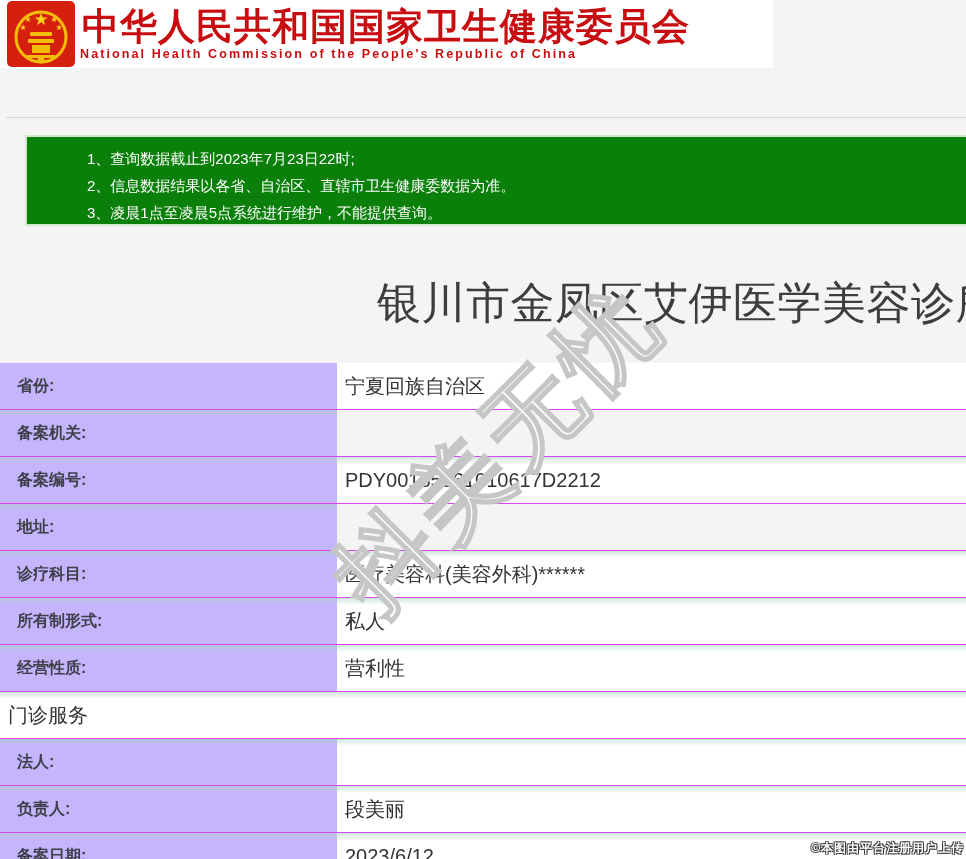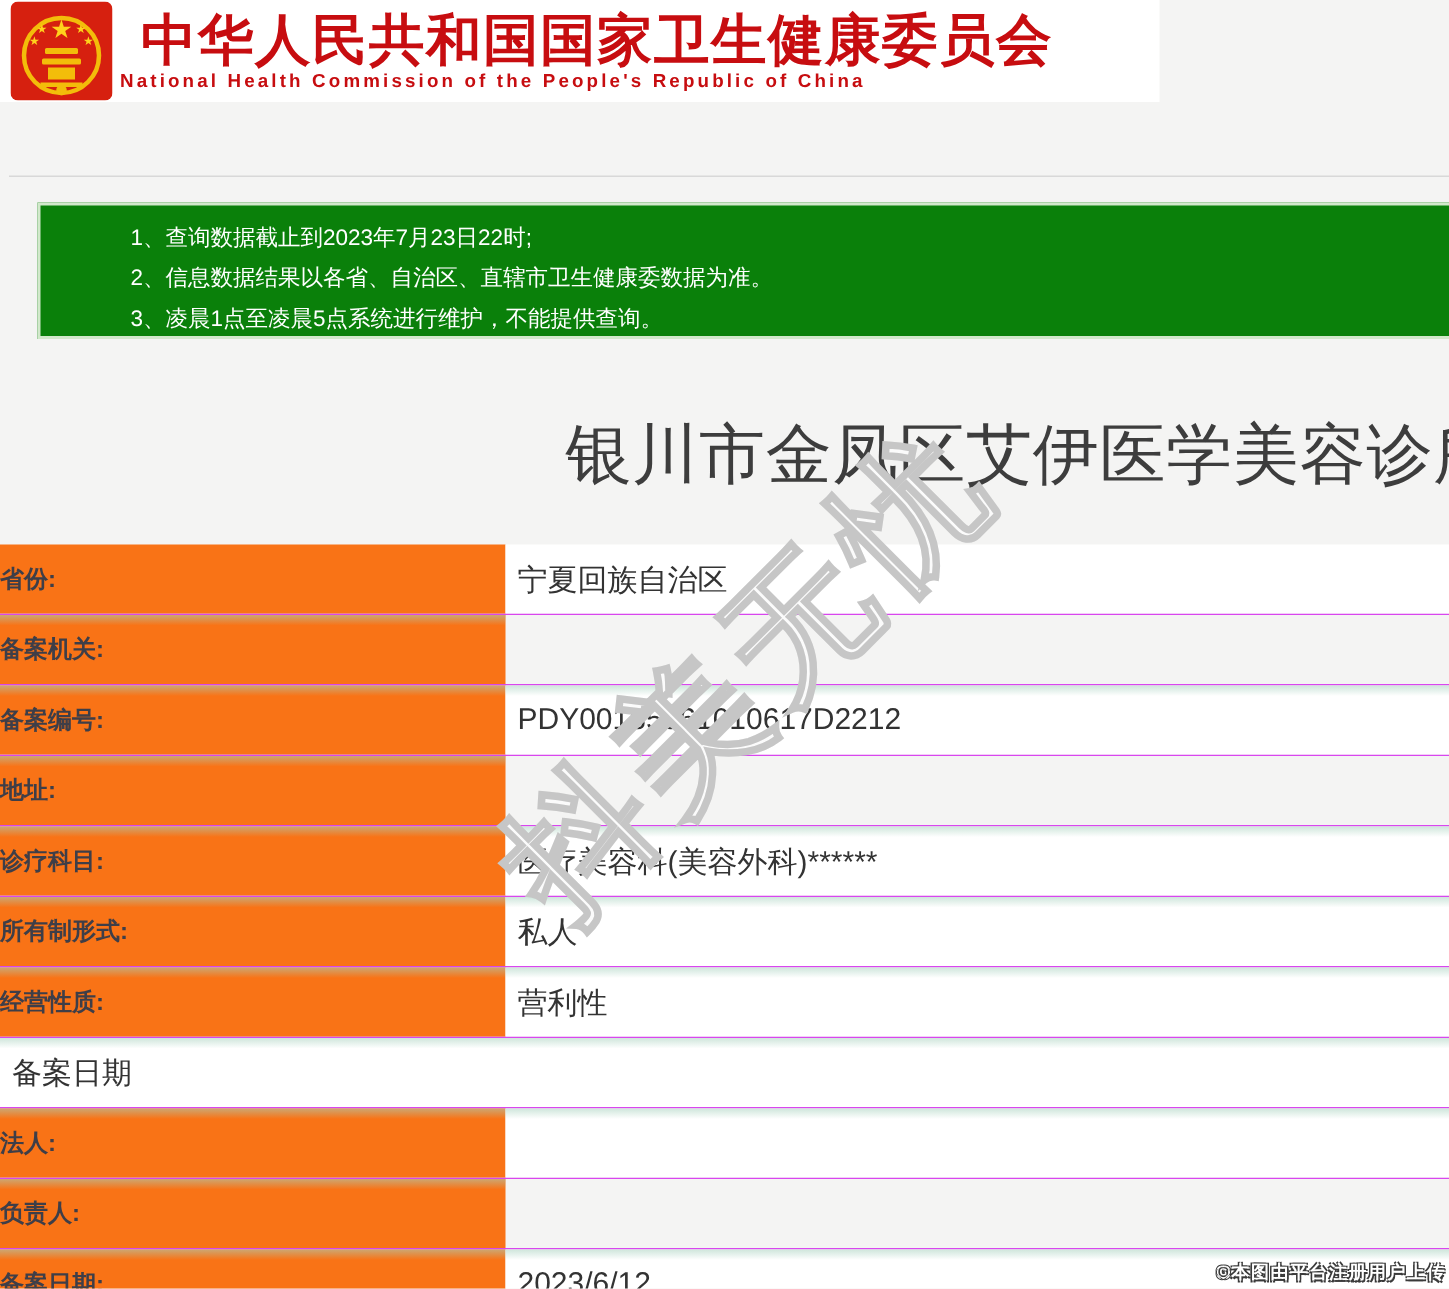--- a/index.html
+++ b/index.html
@@ -6,21 +6,21 @@
   body {
     width:966px; height:859px; position:relative; overflow:hidden;
     background:#f4f4f3;
     font-family:"Liberation Sans","DejaVu Sans",sans-serif;
   }
 
   
   .site-header { position:absolute; top:0; left:0; width:773px; height:68px; background:#ffffff; }
   .emblem { position:absolute; left:7px; top:1px; }
   .hdr-cn {
-    position:absolute; left:94px; top:2px; font-size:37px; font-weight:bold;
+    position:absolute; left:82px; top:2px; font-size:37px; font-weight:bold;
     color:#c70d10; letter-spacing:1px; white-space:nowrap;
   }
   .hdr-en {
     position:absolute; left:80px; top:47px; font-size:12.5px; font-weight:bold;
     color:#c70d10; letter-spacing:2.1px; white-space:nowrap;
   }
 
   .top-divider { position:absolute; top:117px; left:6px; right:0; height:1px; background:#d8d8d8; }
 
   
@@ -37,22 +37,22 @@
     position:absolute; left:377px; top:274px; font-size:44px; color:#3d3d3d;
     white-space:nowrap; letter-spacing:0.5px;
   }
 
   
   .info-table { position:absolute; left:0; top:363px; width:966px; }
   .row { display:flex; height:46px; }
   .row + .row { border-top:1px solid #d946ef;text-align:center; }
   .cell-l, .cell-v { display:flex; align-items:center; box-sizing:border-box; }
   .cell-l {
-    width:337px; background-color:#f97316;
-    font-weight:bold; font-size:16px; color:#3e3e48; 
+    width:337px; background-color:#c4b5fd;
+    font-weight:bold; font-size:16px; color:#3e3e48; padding-left:17px;
   }
   .cell-v { flex:1; background-color:#ffffff; font-size:20px; color:#333333; padding-left:8px; }
   .row + .row .cell-l, .row + .row .cell-v {
     background-image:linear-gradient(to bottom, rgba(167,209,190,0.55) 0, rgba(167,209,190,0) 7px);
   }
 
   
   .watermark {
     position:absolute; left:500px; top:450px;
     transform:translate(-50%,-50%) rotate(-45deg);
@@ -123,28 +123,29 @@
   </div>
   <div class="row">
     <div class="cell-l">所有制形式:</div>
     <div class="cell-v">私人</div>
   </div>
   <div class="row">
     <div class="cell-l">经营性质:</div>
     <div class="cell-v">营利性</div>
   </div>
   <div class="row">
-    <div class="cell-v">备案日期</div>
+    <div class="cell-v">门诊服务</div>
   </div>
   <div class="row">
     <div class="cell-l">法人:</div>
     <div class="cell-v"></div>
   </div>
   <div class="row">
     <div class="cell-l">负责人:</div>
+    <div class="cell-v">段美丽</div>
   </div>
   <div class="row">
     <div class="cell-l">备案日期:</div>
     <div class="cell-v">2023/6/12</div>
   </div>
 </div>
 
 <div class="watermark">抖美无忧</div>
 
 <div class="credit">©本图由平台注册用户上传</div>

